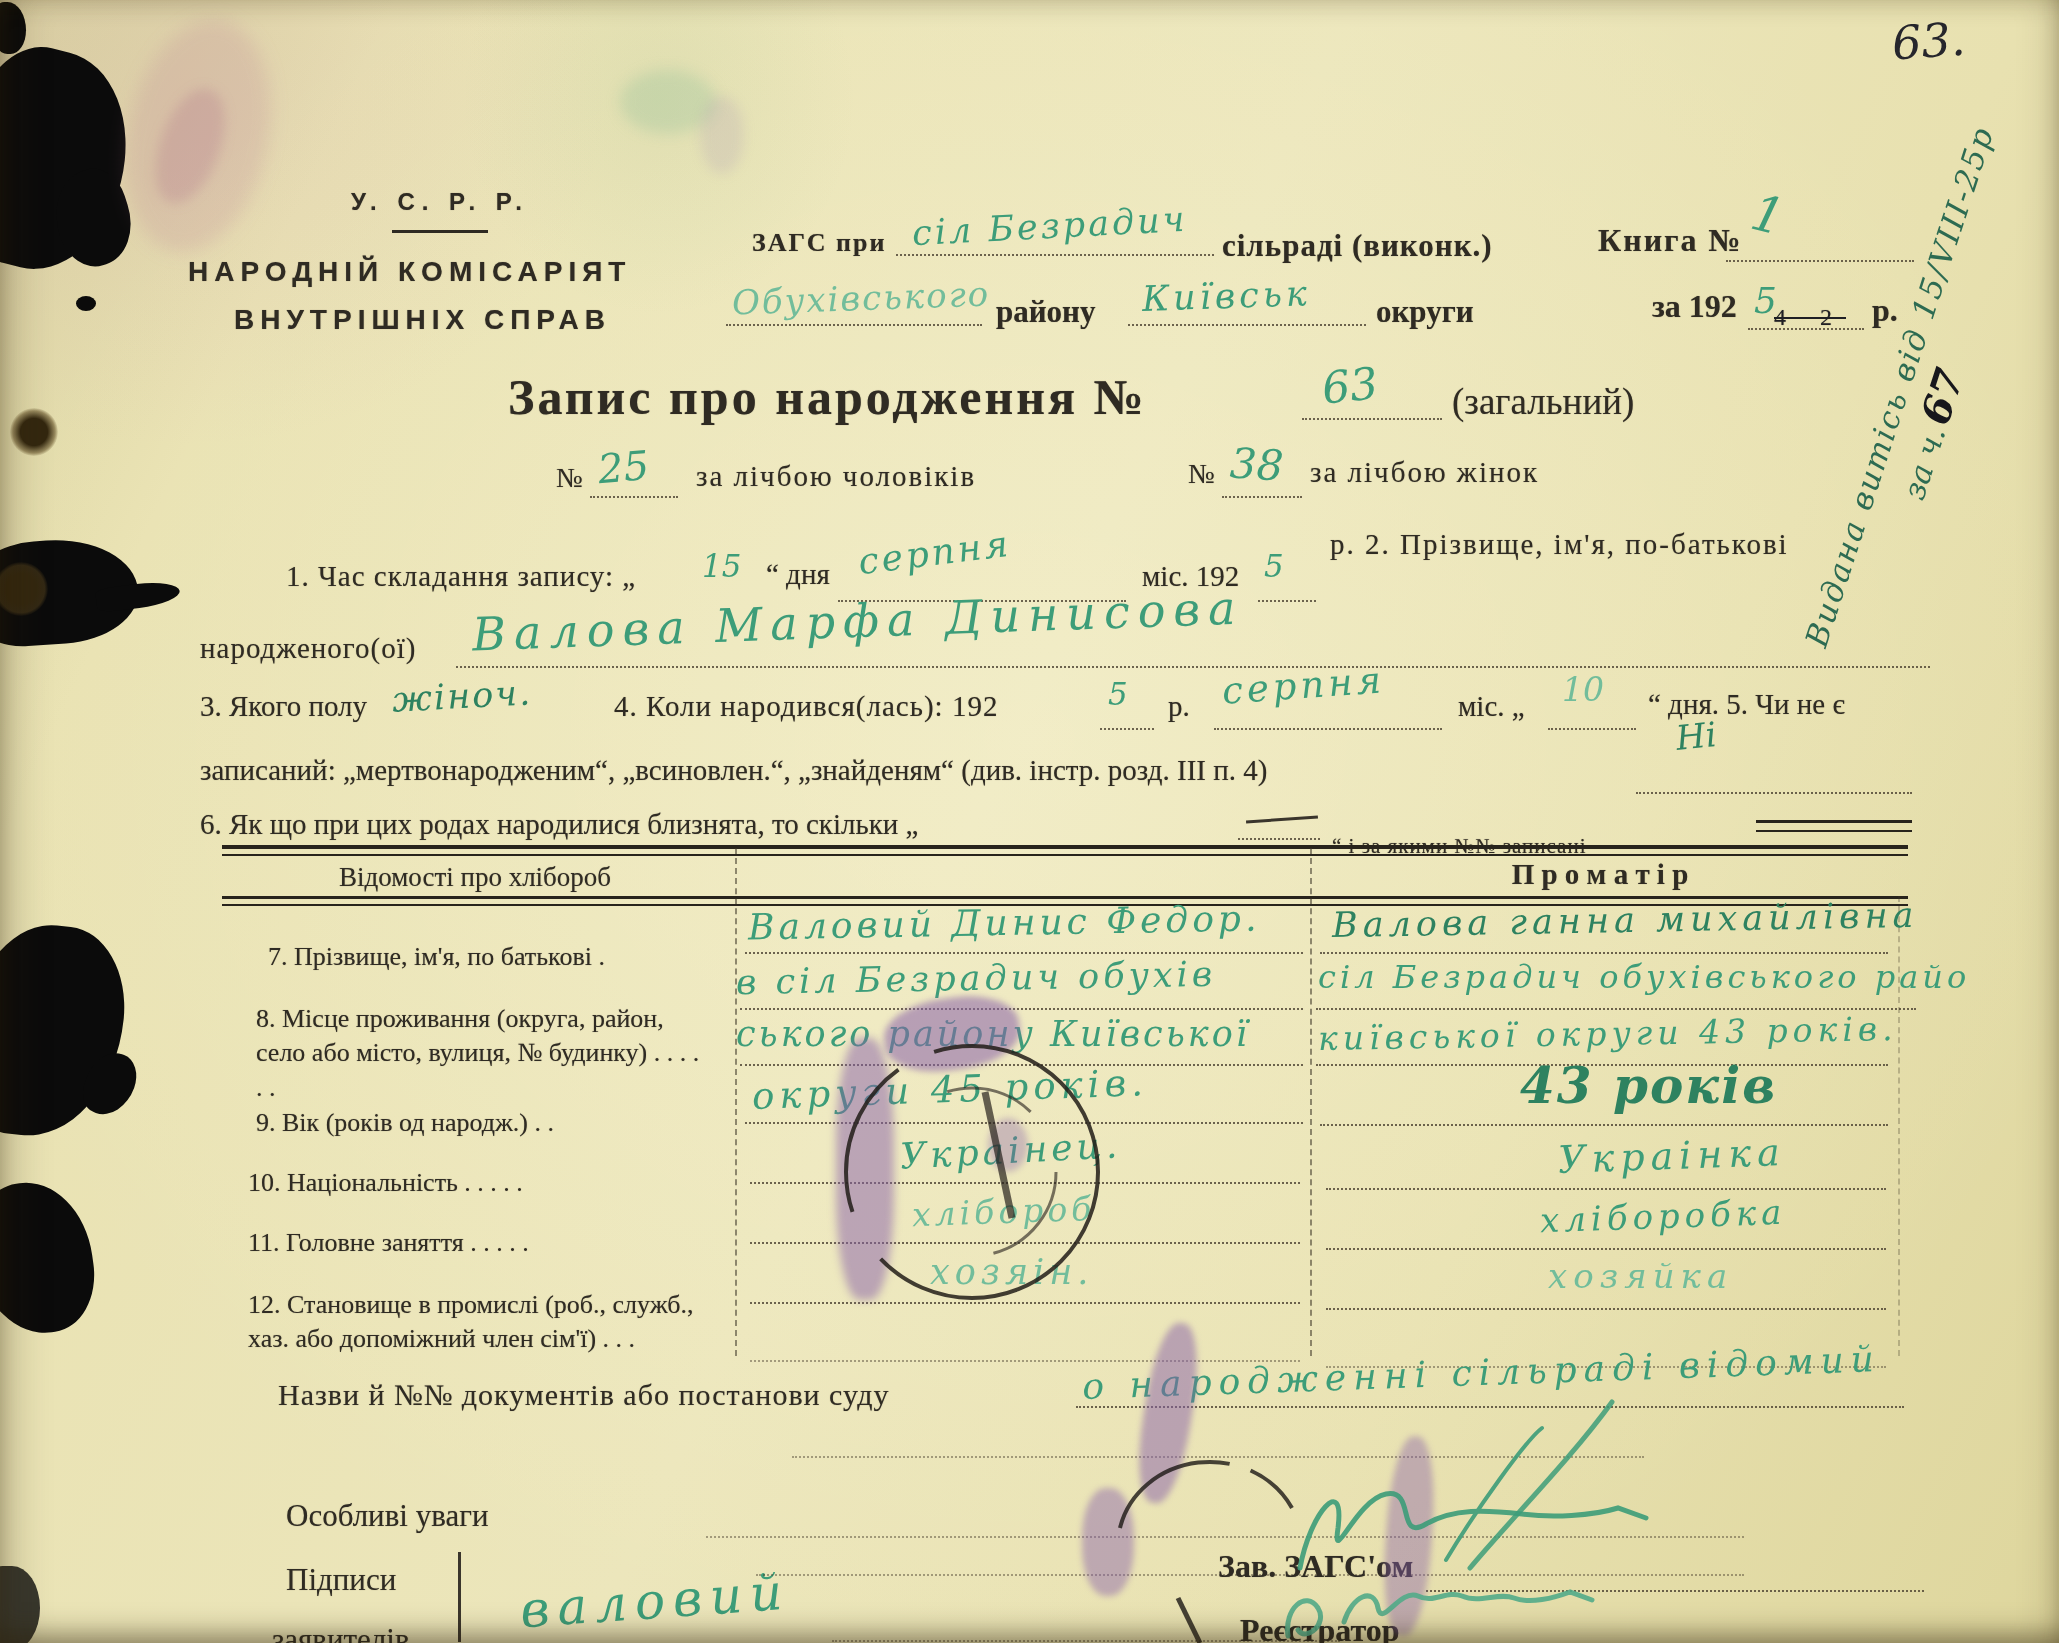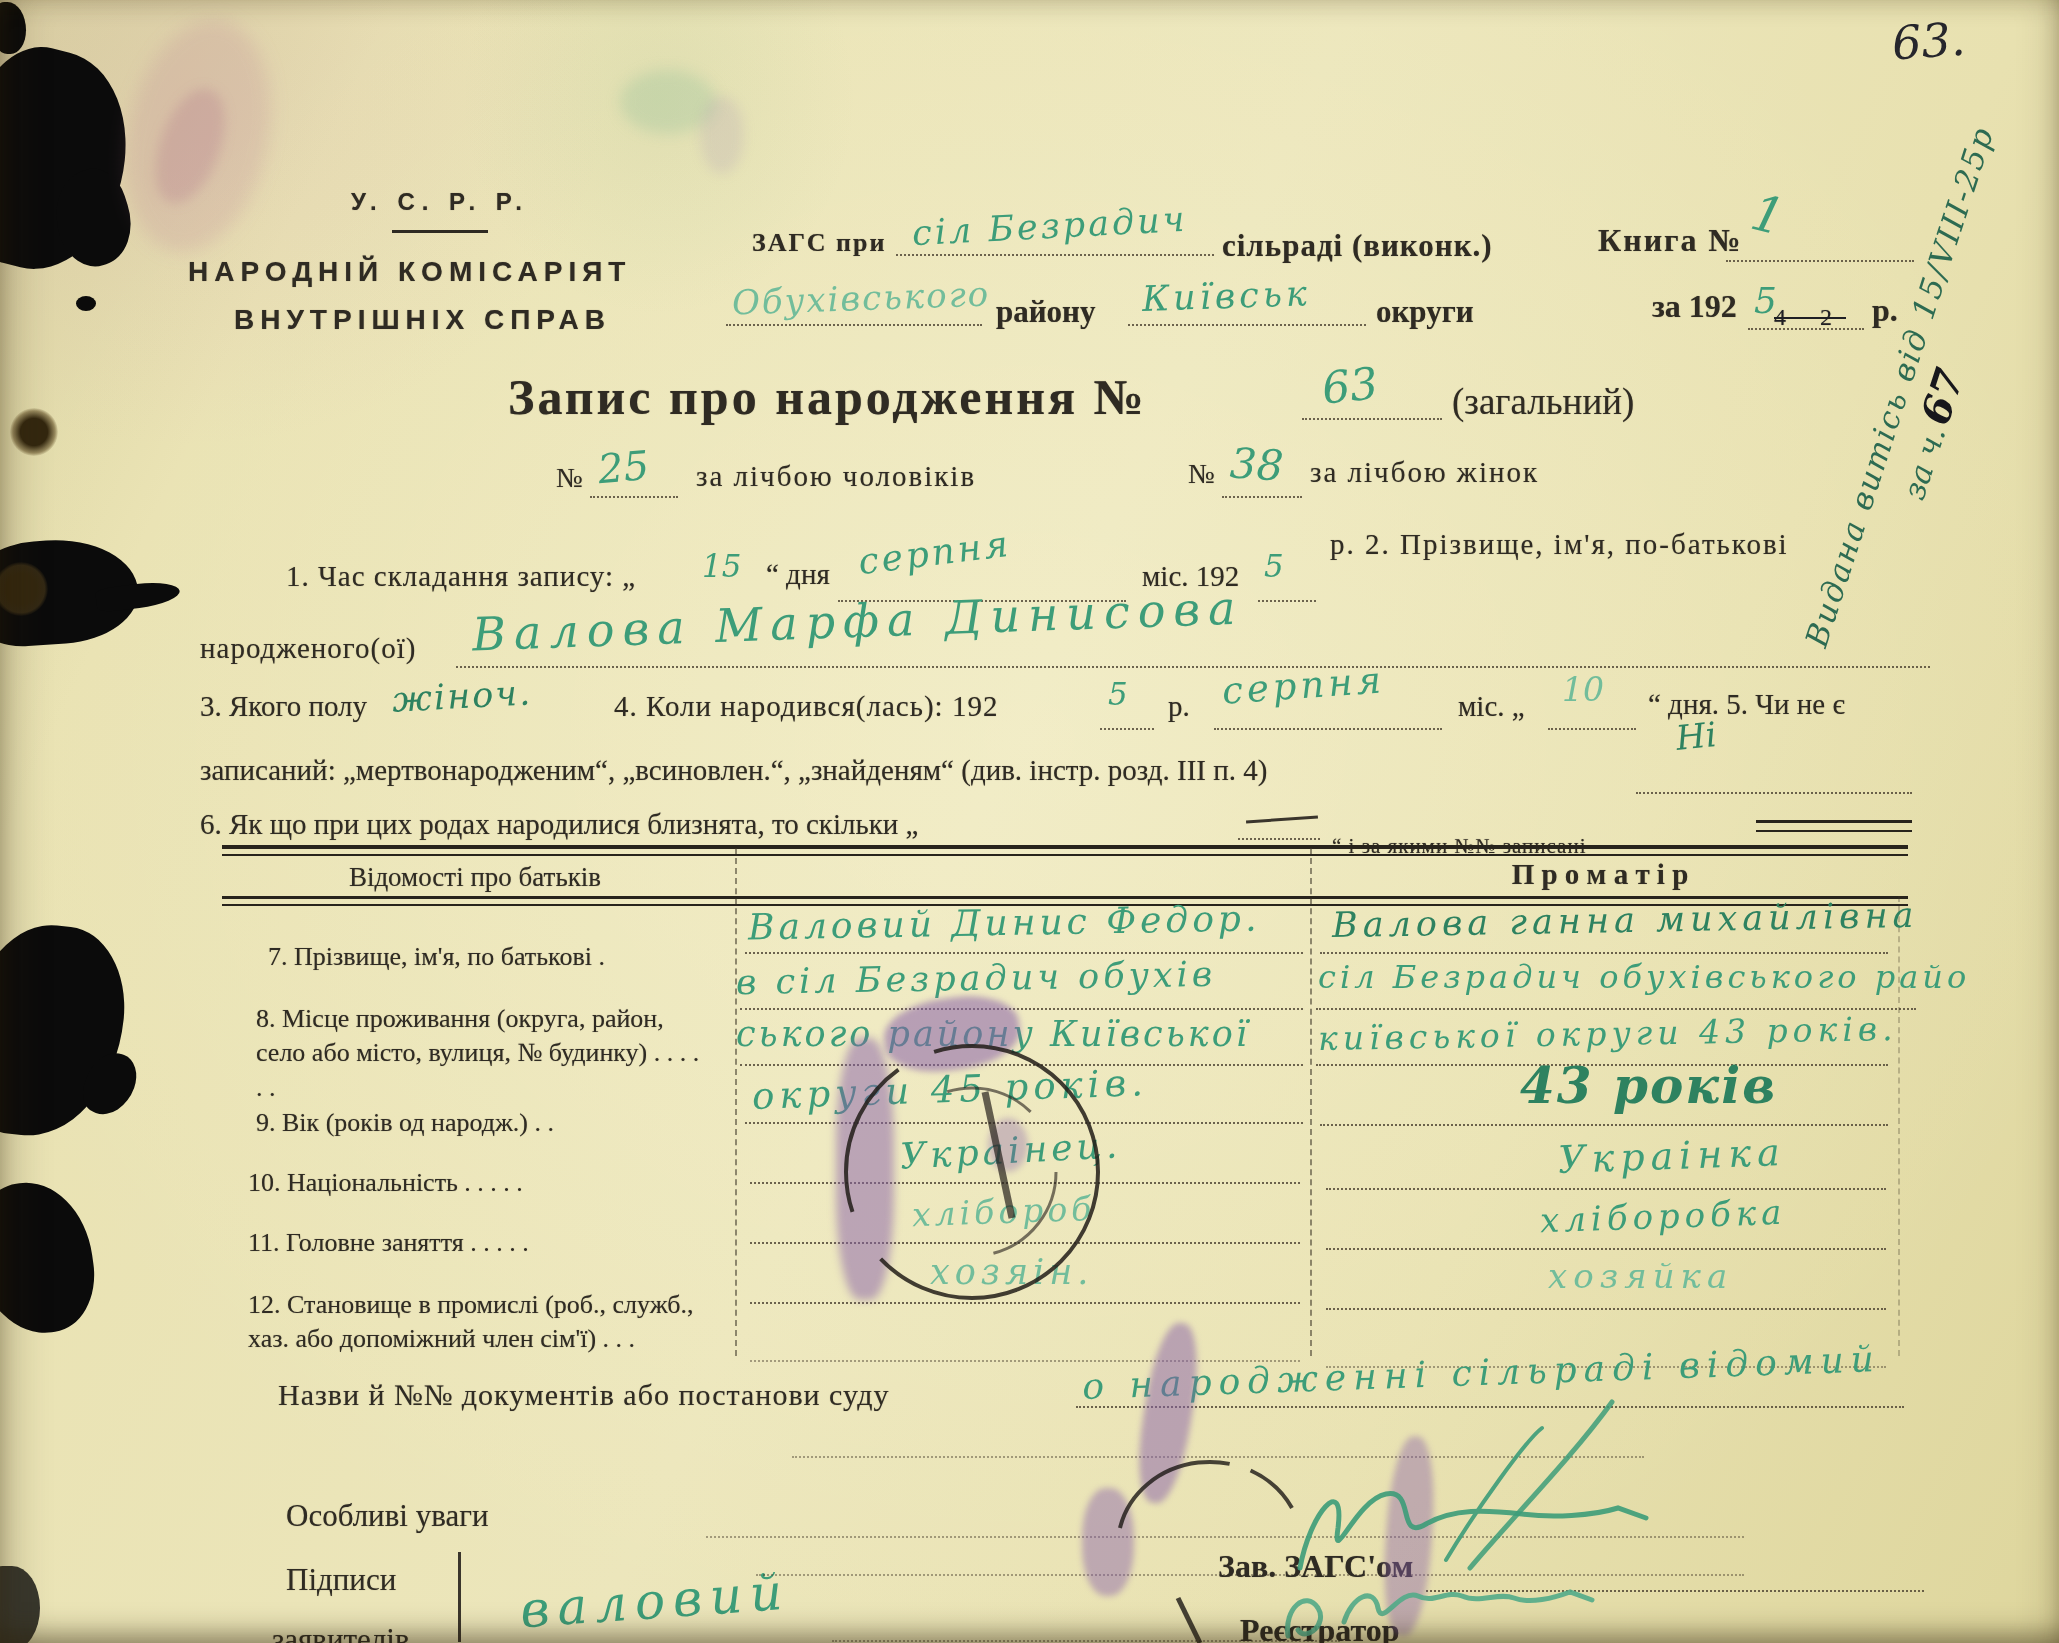--- a/index.html
+++ b/index.html
@@ -137,21 +137,21 @@
   <div class="abs dots" style="left:1238px;top:836px;width:82px;"></div>
   <div class="abs printed" style="left:1332px;top:812px;font-size:21px;letter-spacing:1px;margin-top:22px;">“ і за якими №№ записані</div>
   <div class="abs" style="left:1756px;top:820px;width:156px;height:7px;border-top:3px solid #28241c;border-bottom:2px solid #28241c;"></div>
 
   <div class="abs rule2" style="left:222px;top:845px;width:1686px;"></div>
   <div class="abs rule2" style="left:222px;top:896px;width:1686px;border-top-width:3px;"></div>
   <div class="abs vline" style="left:735px;top:848px;height:508px;"></div>
   <div class="abs vline" style="left:1310px;top:848px;height:508px;"></div>
   <div class="abs vline" style="left:1898px;top:896px;height:460px;opacity:.5;"></div>
 
-  <div class="abs printed" style="left:240px;top:862px;width:470px;text-align:center;font-size:27px;">Відомості про батьків</div>
+  <div class="abs printed" style="left:240px;top:862px;width:470px;text-align:center;font-size:27px;">Відомості про хлібороб</div>
   <div class="abs printed" style="left:1320px;top:858px;width:560px;text-align:center;font-size:29px;font-weight:bold;">П р о   м а т і р</div>
 
   <div class="abs printed wrap" style="left:268px;top:942px;width:450px;font-size:26px;">7. Прізвище, ім'я, по батькові .</div>
   <div class="abs printed wrap" style="left:256px;top:1002px;width:452px;font-size:26px;line-height:1.32;">8. Місце проживання (округа, район, село або місто, вулиця, № будинку) . . . . . .</div>
   <div class="abs printed wrap" style="left:256px;top:1108px;width:450px;font-size:26px;">9. Вік (років од народж.) . .</div>
   <div class="abs printed wrap" style="left:248px;top:1168px;width:450px;font-size:26px;">10. Національність . . . . .</div>
   <div class="abs printed wrap" style="left:248px;top:1228px;width:450px;font-size:26px;">11. Головне заняття . . . . .</div>
   <div class="abs printed wrap" style="left:248px;top:1288px;width:456px;font-size:26px;line-height:1.32;">12. Становище в промислі (роб., служб., хаз. або допоміжний член сім'ї) . . .</div>
 
   <div class="abs dots" style="left:745px;top:950px;width:558px;"></div>

